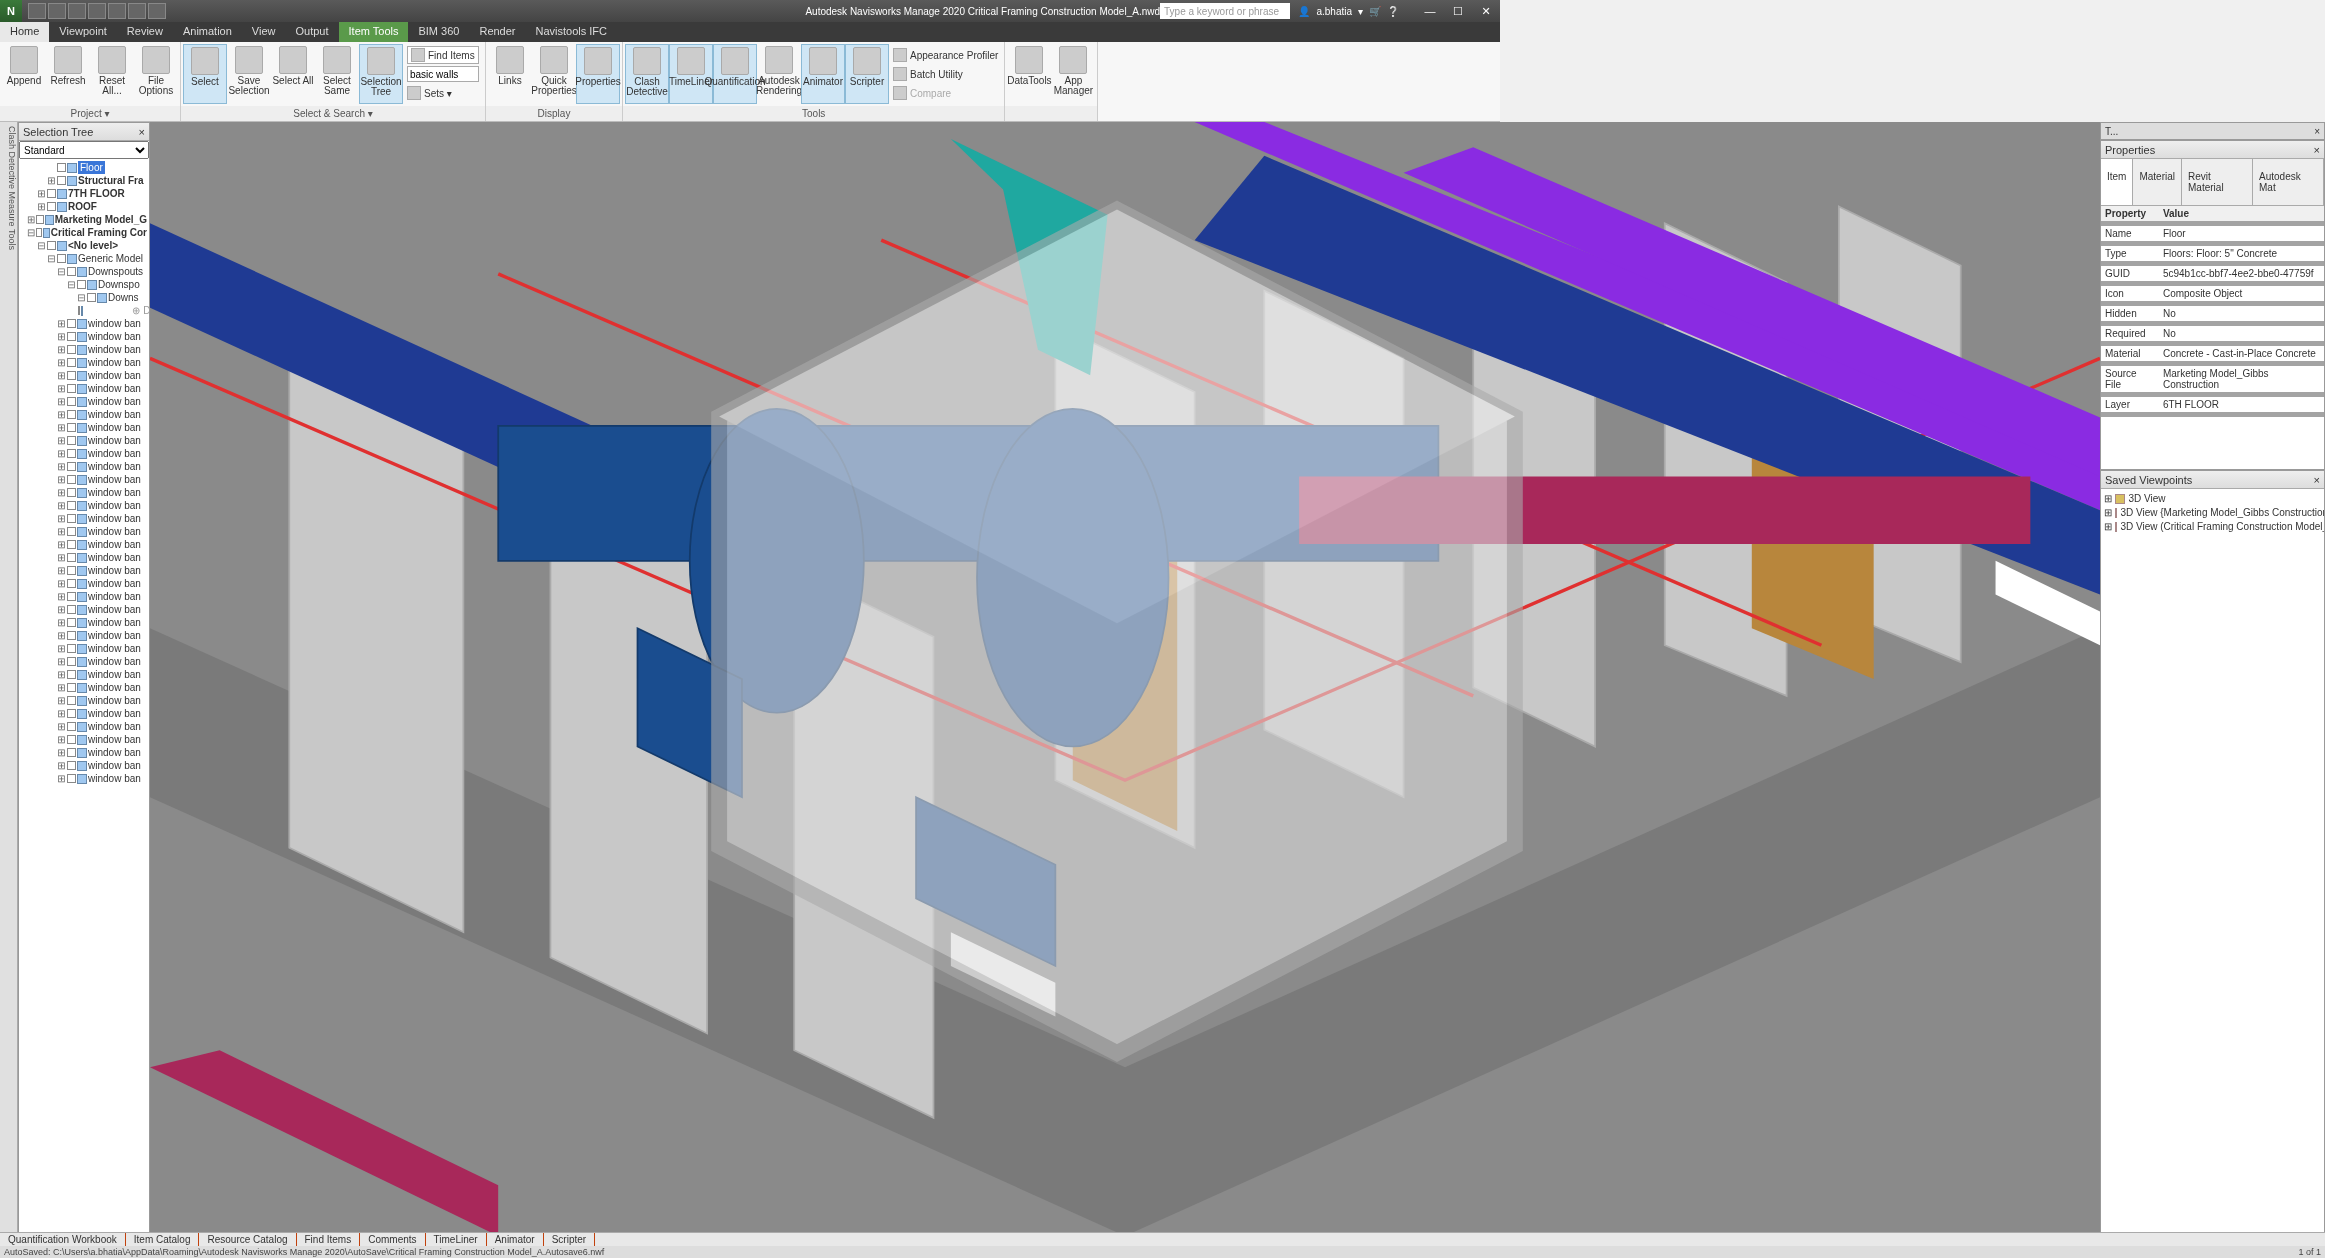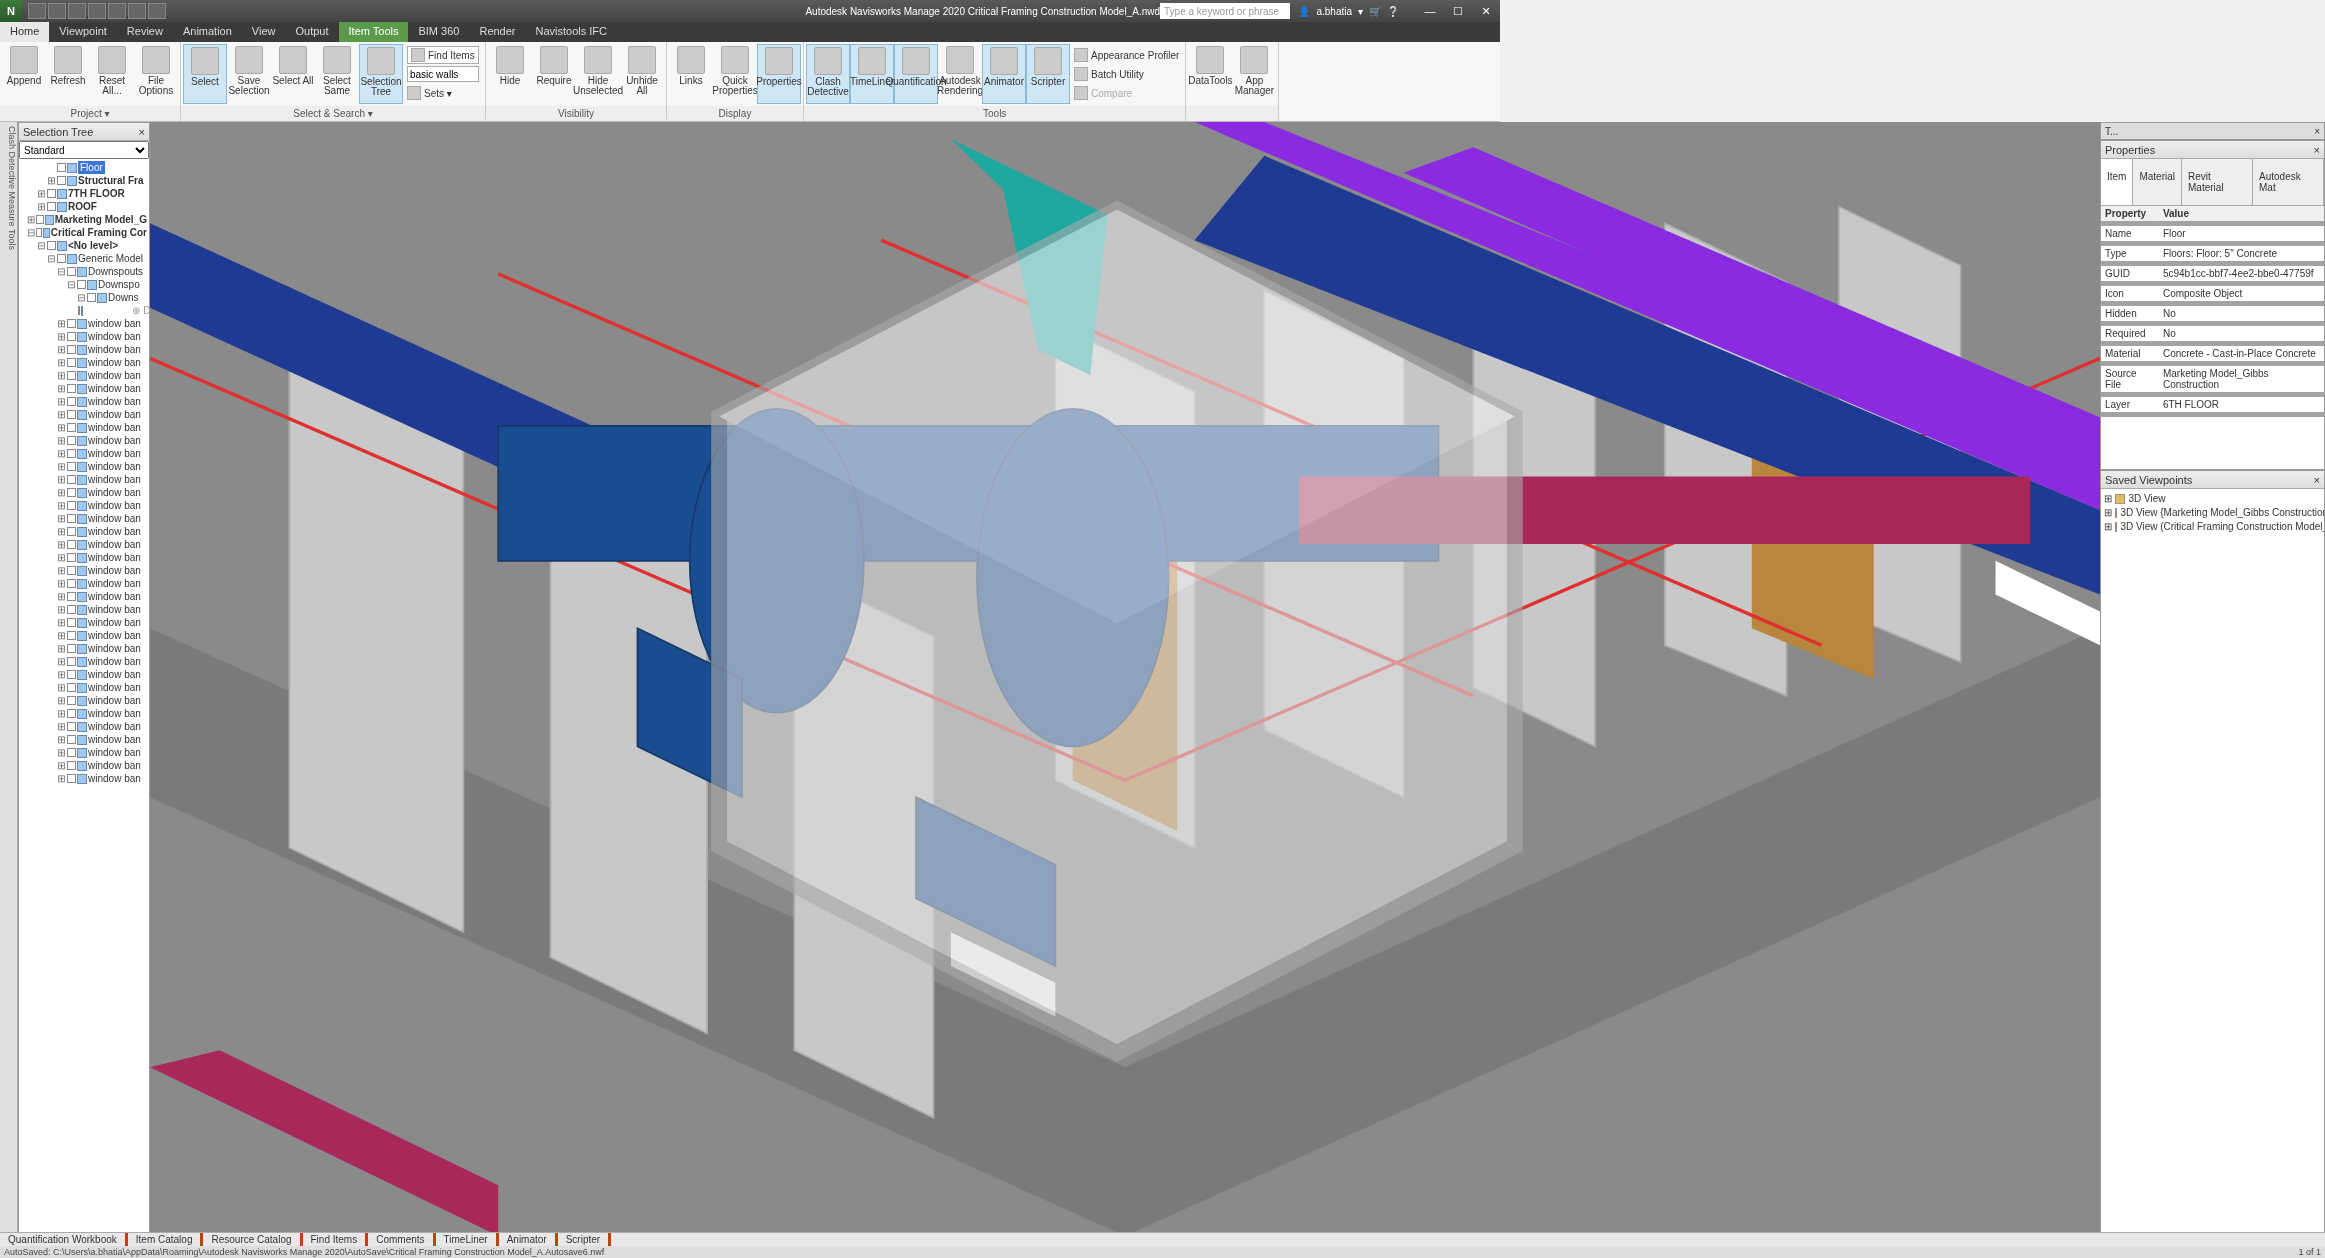--- a/index.html
+++ b/index.html
@@ -62,21 +62,21 @@
 .props table { width:100%; font-size:10px; border-collapse:collapse; }
 .props th, .props td { text-align:left; padding:2px 4px; border-bottom:5px solid #a3a3a3; }
 .props th { background:#f0f0f0; }
 
 .saved { flex:1; }
 .saved .body { background:#fff; flex:1; padding:3px; font-size:10px; overflow:auto; }
 .saved .body .vp { display:flex; align-items:center; gap:3px; white-space:nowrap; line-height:14px; }
 .saved .body .cube { width:10px; height:10px; background:#d8c060; border:1px solid #a88; }
 
 .bottomtabs { position:absolute; bottom:10px; left:0; right:0; height:16px; background:#e8e8e8; border-top:1px solid #aaa; display:flex; font-size:10px; }
-.bottomtabs .bt { padding:1px 8px; border-right:3px solid #c2410c; cursor:pointer; }
+.bottomtabs .bt { padding:1px 8px; border-right:1px solid #c2410c; cursor:pointer; }
 
 .statusbar { position:absolute; bottom:0; left:0; right:0; height:12px; background:#ddd; font-size:9px; color:#444; padding:0 4px; display:flex; justify-content:space-between; align-items:center; }
 </style>
 </head>
 <body>
 
 <div class="titlebar">
   <div class="logo">N</div>
   <div class="qat">
     <div class="i"></div>
@@ -173,41 +173,20 @@
             <span>Sets ▾</span>
           </div>
         </div>
       </div>
       <div class="lbl">Select &amp; Search ▾</div>
     </div>
     <div class="grp">
       <div class="btns">
         <div class="rbtn">
           <div class="ico"></div>
-          <span>Hide</span>
-        </div>
-        <div class="rbtn">
-          <div class="ico"></div>
-          <span>Require</span>
-        </div>
-        <div class="rbtn">
-          <div class="ico"></div>
-          <span>Hide Unselected</span>
-        </div>
-        <div class="rbtn">
-          <div class="ico"></div>
-          <span>Unhide All</span>
-        </div>
-      </div>
-      <div class="lbl">Visibility</div>
-    </div>
-    <div class="grp">
-      <div class="btns">
-        <div class="rbtn">
-          <div class="ico"></div>
           <span>Links</span>
         </div>
         <div class="rbtn">
           <div class="ico"></div>
           <span>Quick Properties</span>
         </div>
         <div class="rbtn sel">
           <div class="ico"></div>
           <span>Properties</span>
         </div>

